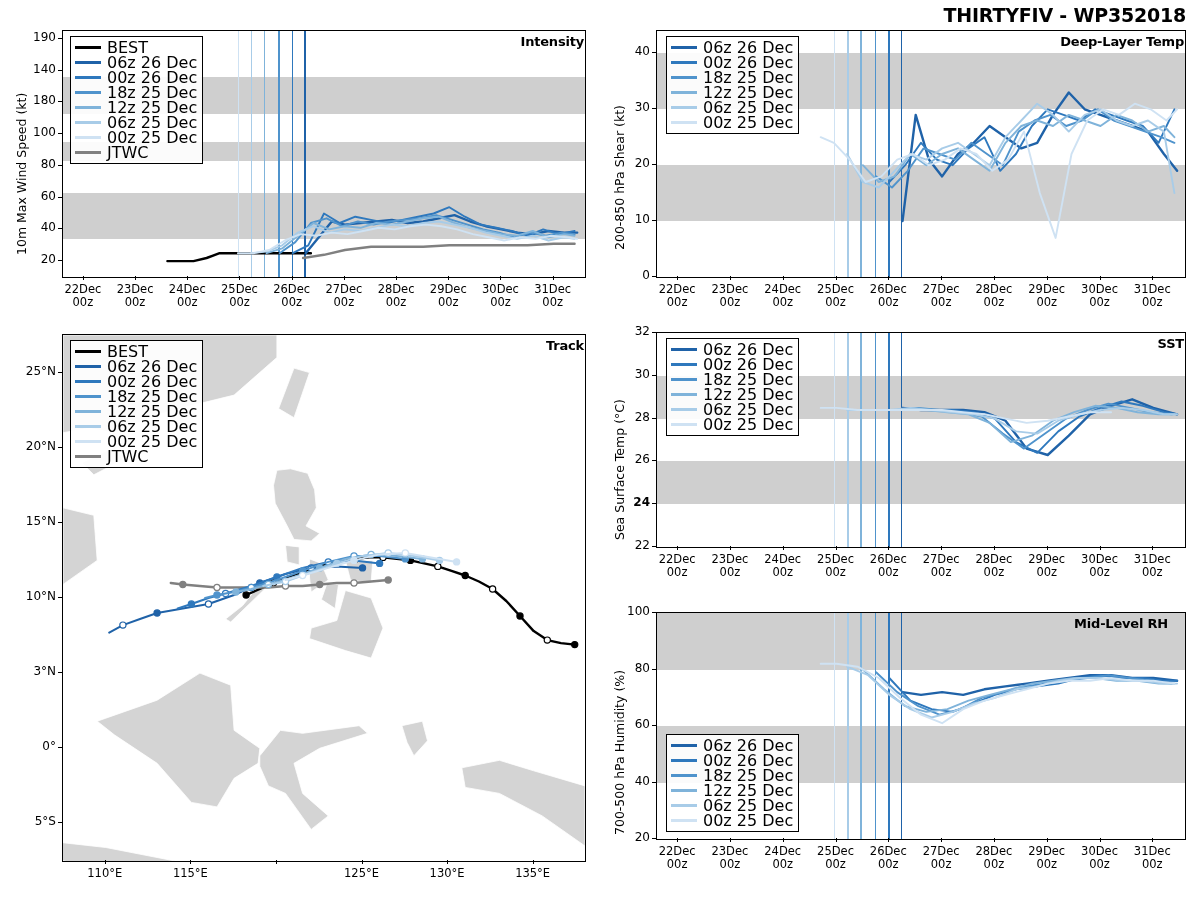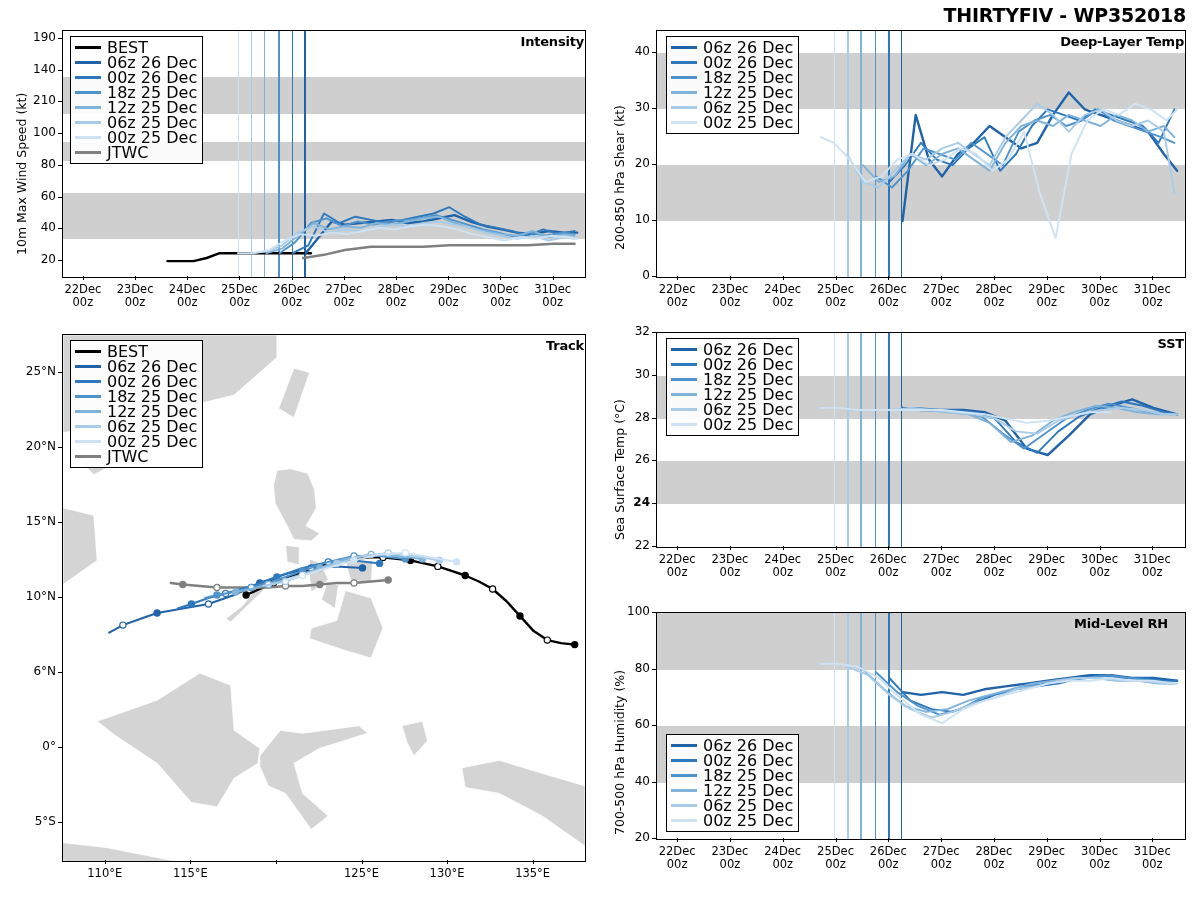--- a/index.html
+++ b/index.html
@@ -83,21 +83,21 @@
   <div class="ytick" style="left:16px;top:252.1290322580645px;width:40px;">20</div>
       <div class="tickmark" style="left:58px;top:260.1290322580645px;width:4px;height:1px;"></div>
       <div class="ytick" style="left:16px;top:220.38709677419354px;width:40px;">40</div>
       <div class="tickmark" style="left:58px;top:228.38709677419354px;width:4px;height:1px;"></div>
       <div class="ytick" style="left:16px;top:188.64516129032256px;width:40px;">60</div>
       <div class="tickmark" style="left:58px;top:196.64516129032256px;width:4px;height:1px;"></div>
       <div class="ytick" style="left:16px;top:156.90322580645162px;width:40px;">80</div>
       <div class="tickmark" style="left:58px;top:164.90322580645162px;width:4px;height:1px;"></div>
       <div class="ytick" style="left:16px;top:125.16129032258064px;width:40px;">100</div>
       <div class="tickmark" style="left:58px;top:133.16129032258064px;width:4px;height:1px;"></div>
-      <div class="ytick" style="left:16px;top:93.41935483870967px;width:40px;">210</div>
+      <div class="ytick" style="left:16px;top:93.41935483870967px;width:40px;">180</div>
       <div class="tickmark" style="left:58px;top:101.41935483870967px;width:4px;height:1px;"></div>
       <div class="ytick" style="left:16px;top:61.67741935483869px;width:40px;">140</div>
       <div class="tickmark" style="left:58px;top:69.67741935483869px;width:4px;height:1px;"></div>
       <div class="ytick" style="left:16px;top:29.935483870967744px;width:40px;">190</div>
       <div class="tickmark" style="left:58px;top:37.935483870967744px;width:4px;height:1px;"></div>
       <div class="tickmark" style="left:82.87999999999992px;top:276px;width:1px;height:4px;"></div>
       <div class="xtick" style="left:52.879999999999924px;top:283px;width:60px;">22Dec<br>00z</div>
       <div class="tickmark" style="left:135.07999999999993px;top:276px;width:1px;height:4px;"></div>
       <div class="xtick" style="left:105.07999999999993px;top:283px;width:60px;">23Dec<br>00z</div>
       <div class="tickmark" style="left:187.27999999999992px;top:276px;width:1px;height:4px;"></div>
@@ -234,21 +234,21 @@
       </div>
     <div class="panel-label" style="right:16px;top:16px;">Track</div>
   <div class="ytick" style="left:10px;top:41.571428571428555px;width:46px;">25°N</div>
       <div class="tickmark" style="left:58px;top:49.571428571428555px;width:4px;height:1px;"></div>
       <div class="ytick" style="left:10px;top:116.71428571428572px;width:46px;">20°N</div>
       <div class="tickmark" style="left:58px;top:124.71428571428572px;width:4px;height:1px;"></div>
       <div class="ytick" style="left:10px;top:191.85714285714283px;width:46px;">15°N</div>
       <div class="tickmark" style="left:58px;top:199.85714285714283px;width:4px;height:1px;"></div>
       <div class="ytick" style="left:10px;top:267px;width:46px;">10°N</div>
       <div class="tickmark" style="left:58px;top:275px;width:4px;height:1px;"></div>
-      <div class="ytick" style="left:10px;top:342.1428571428571px;width:46px;">6°N</div>
+      <div class="ytick" style="left:10px;top:342.1428571428571px;width:46px;">3°N</div>
       <div class="tickmark" style="left:58px;top:350.1428571428571px;width:4px;height:1px;"></div>
       <div class="ytick" style="left:10px;top:417.2857142857143px;width:46px;">0°</div>
       <div class="tickmark" style="left:58px;top:425.2857142857143px;width:4px;height:1px;"></div>
       <div class="ytick" style="left:10px;top:492.42857142857144px;width:46px;">5°S</div>
       <div class="tickmark" style="left:58px;top:500.42857142857144px;width:4px;height:1px;"></div>
       <div class="tickmark" style="left:104.78688524590163px;top:538px;width:1px;height:4px;"></div>
       <div class="xtick" style="left:74.78688524590163px;top:545px;width:60px;">110°E</div>
       <div class="tickmark" style="left:190.36065573770492px;top:538px;width:1px;height:4px;"></div>
       <div class="xtick" style="left:160.36065573770492px;top:545px;width:60px;">115°E</div>
       <div class="tickmark" style="left:275.9344262295082px;top:538px;width:1px;height:4px;"></div>

